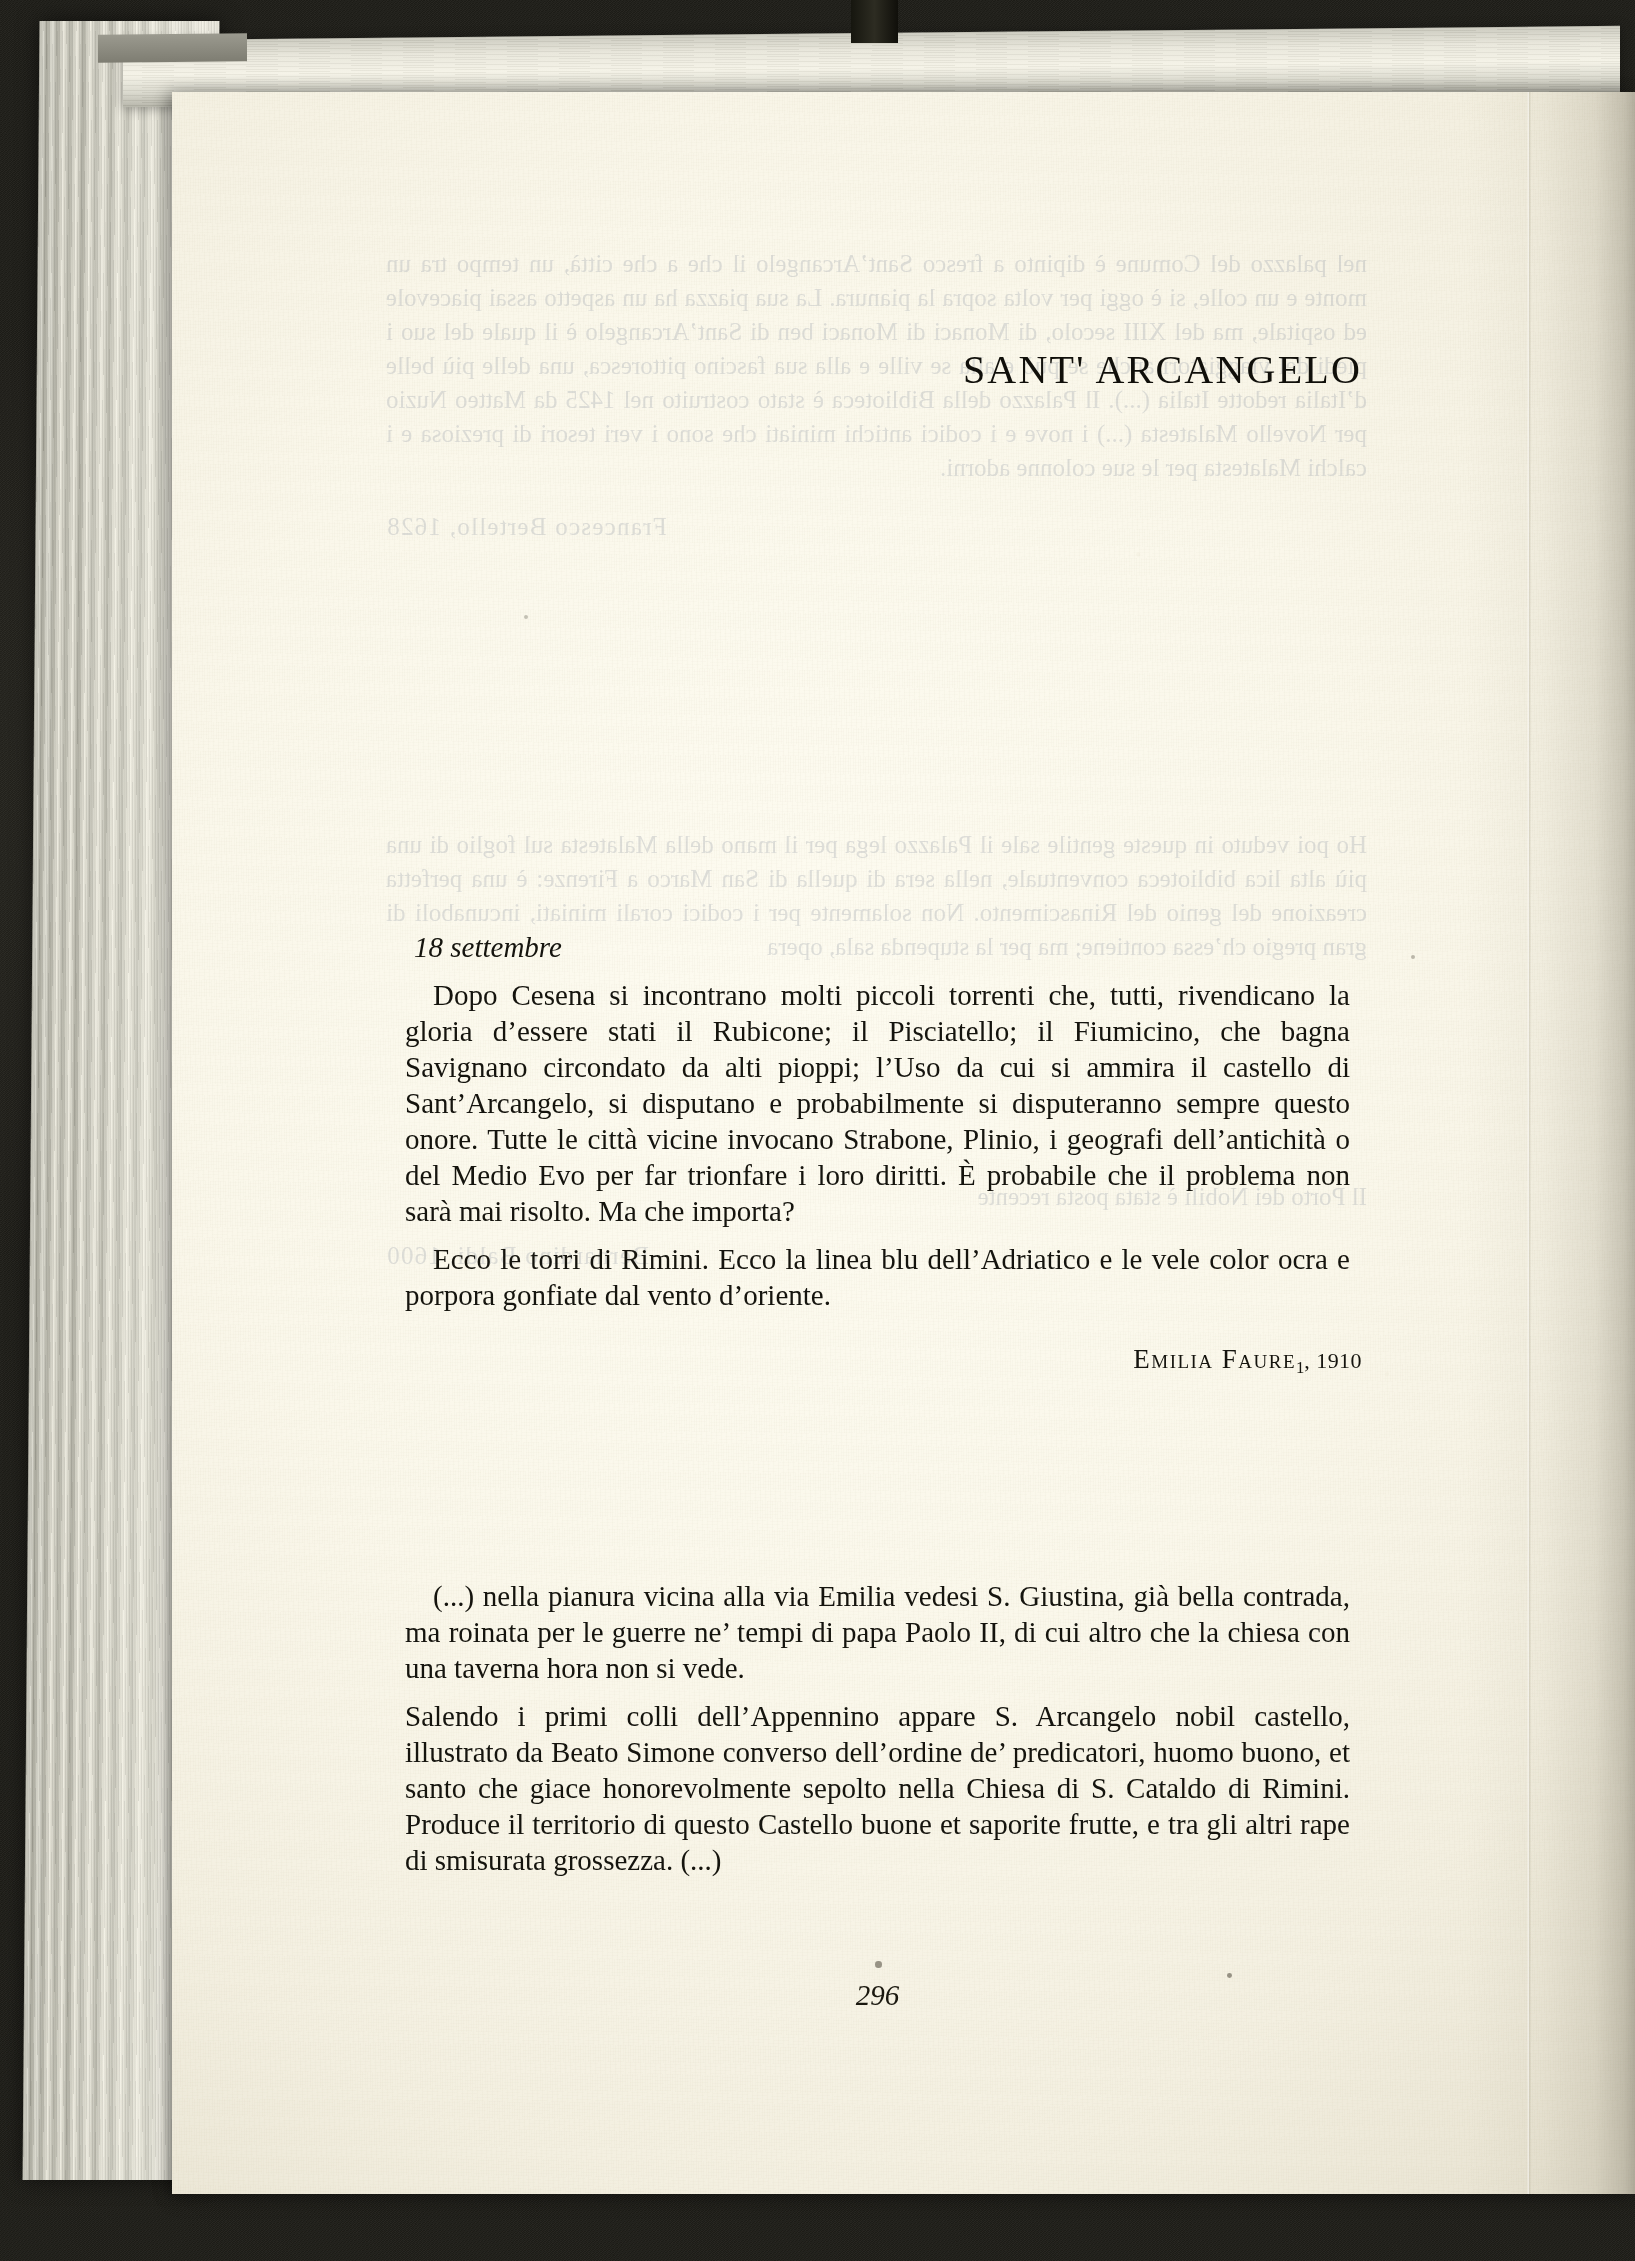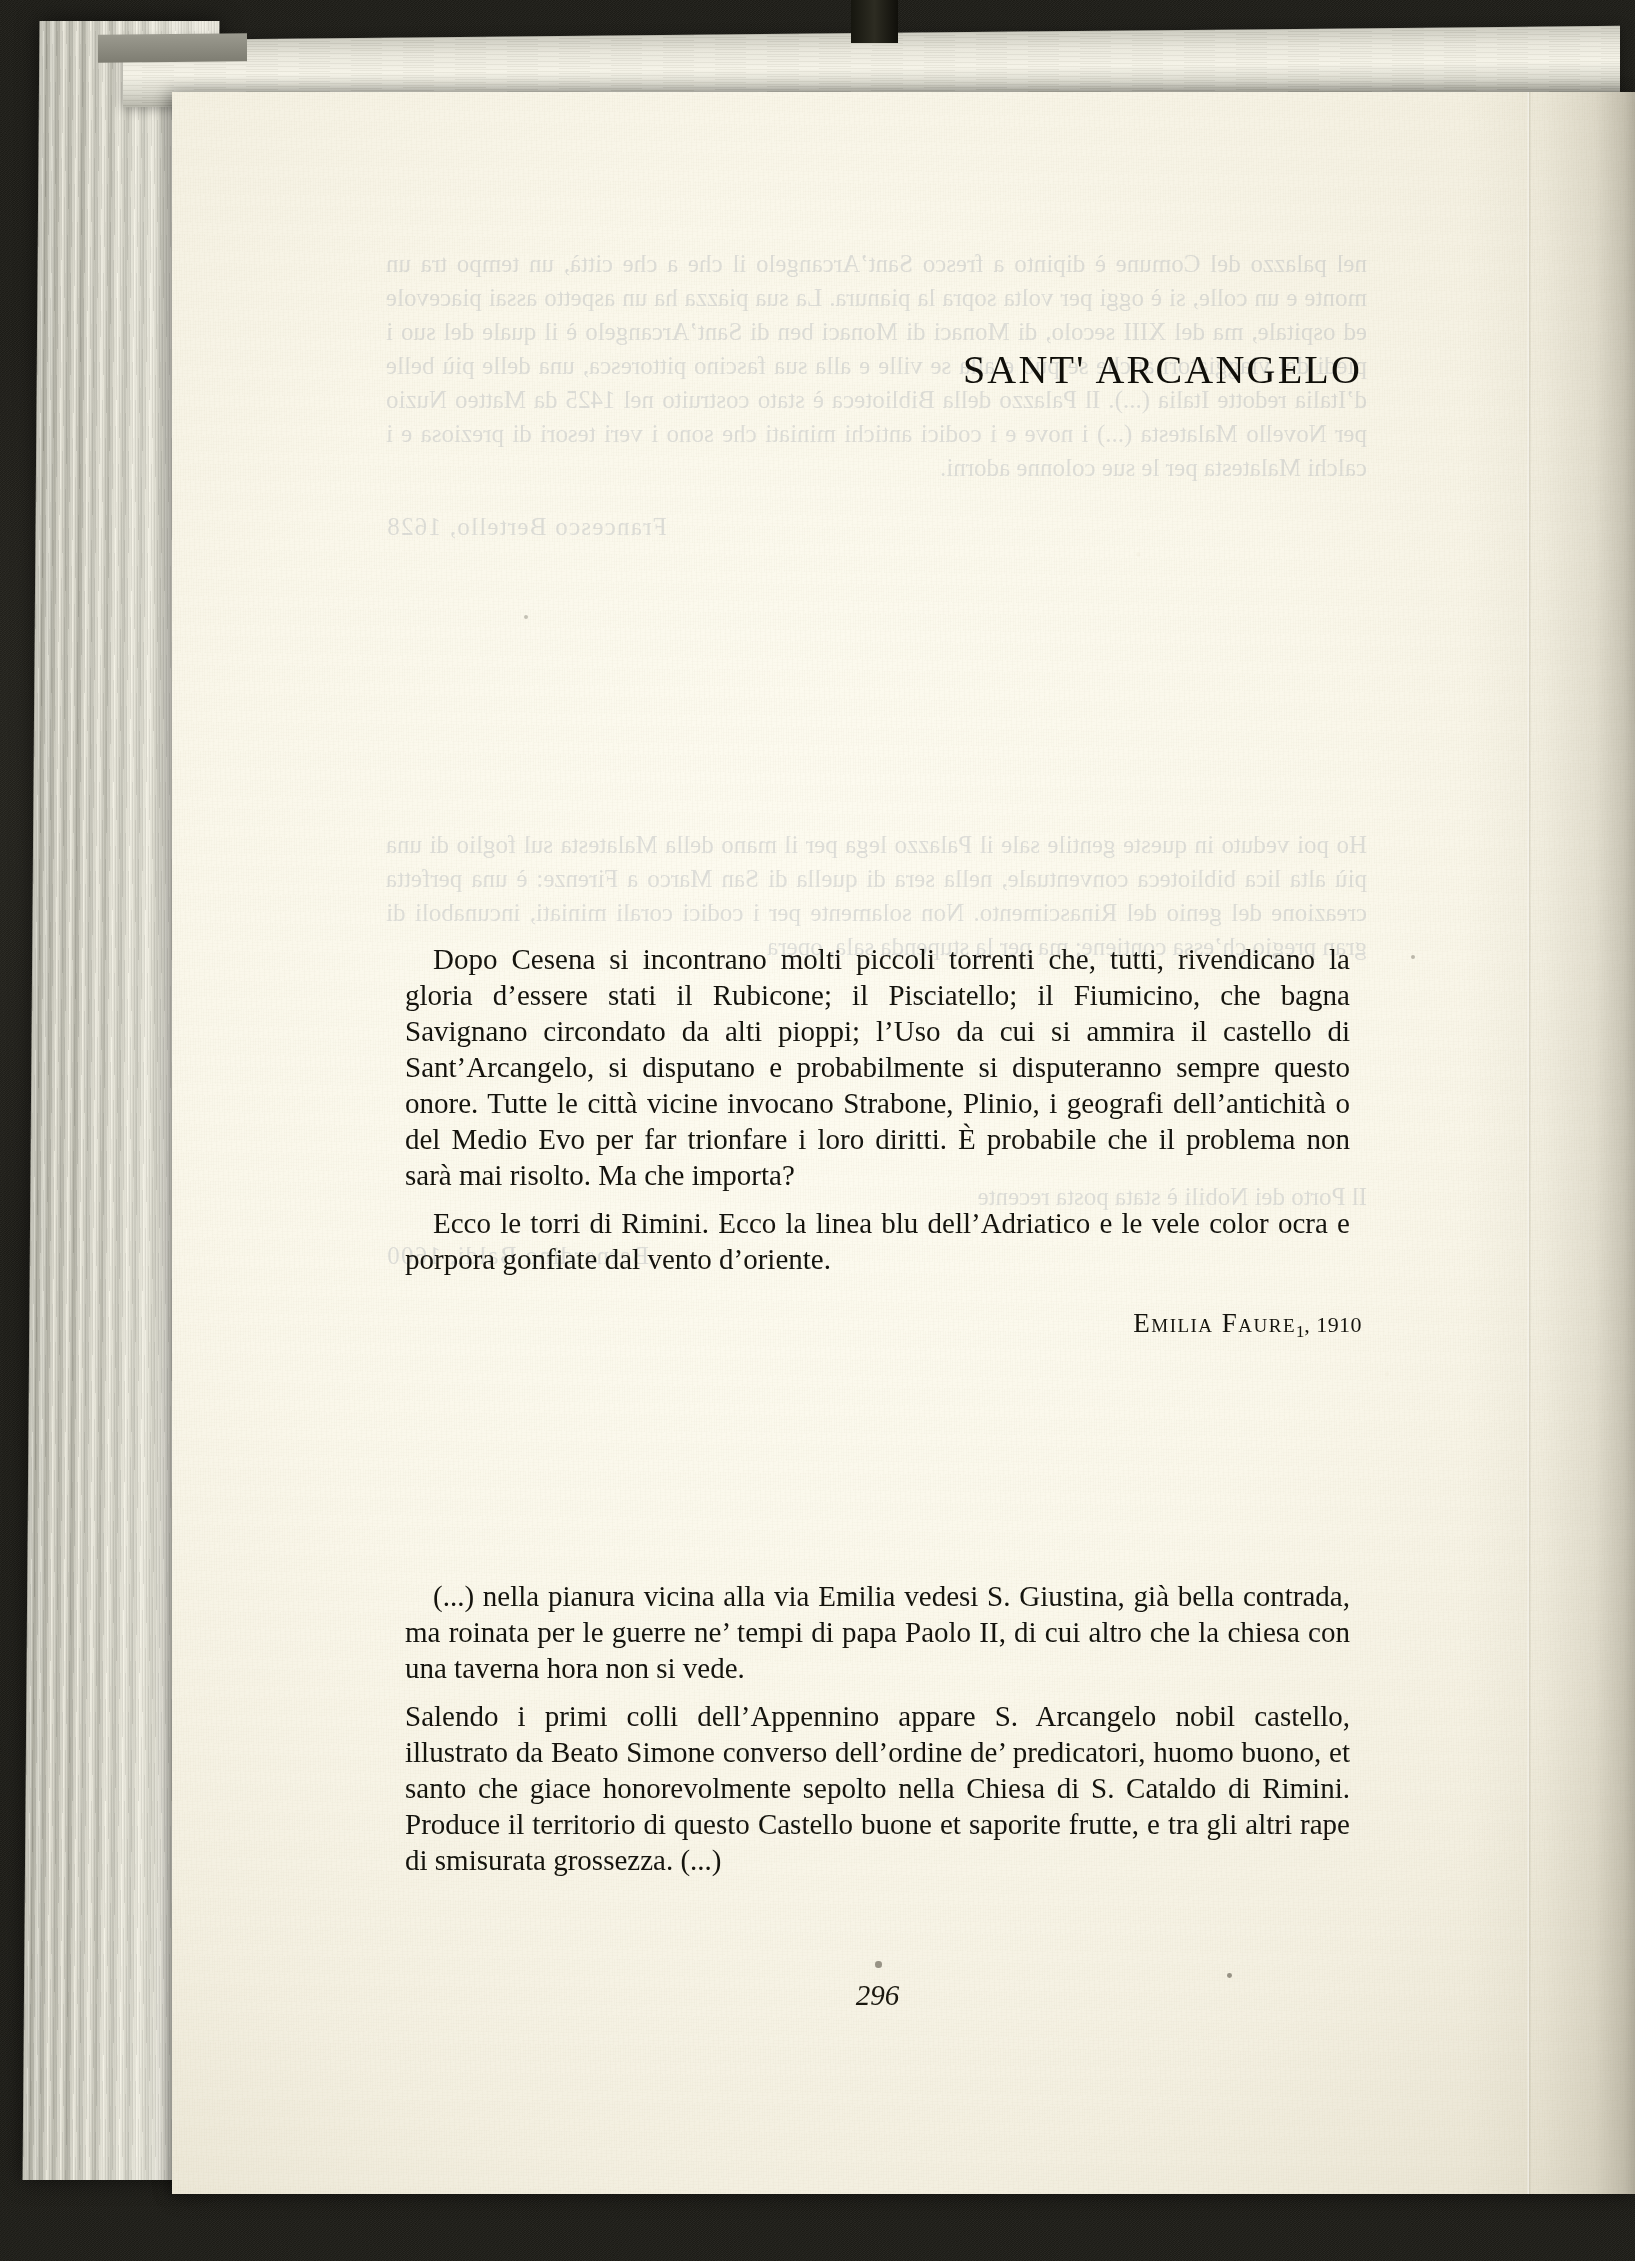--- a/index.html
+++ b/index.html
@@ -337,20 +337,21 @@
     </div>
 
     <div class="gutter"></div>
     <div class="crease"></div>
 
     <div class="content">
 
       <h1 class="chapter-title">SANT' ARCANGELO</h1>
 
       <div class="body-block block-1">
+        <div class="date-line">18 settembre</div>
         <p class="para">Dopo Cesena si incontrano molti piccoli torrenti che, tutti, rivendicano la gloria d’essere stati il Rubicone; il Pisciatello; il Fiumicino, che bagna Savignano circondato da alti pioppi; l’Uso da cui si ammira il castello di Sant’Arcangelo, si disputano e probabilmente si disputeranno sempre questo onore. Tutte le città vicine invocano Strabone, Plinio, i geografi dell’antichità o del Medio Evo per far trionfare i loro diritti. È probabile che il problema non sarà mai risolto. Ma che importa?</p>
         <p class="para">Ecco le torri di Rimini. Ecco la linea blu dell’Adriatico e le vele color ocra e porpora gonfiate dal vento d’oriente.</p>
         <div class="attribution">
           <span>Emilia Faure</span><sub>1</sub><span class="yr">, 1910</span>
         </div>
       </div>
 
       <div class="body-block block-2">
         <p class="para">(...) nella pianura vicina alla via Emilia vedesi S. Giustina, già bella contrada, ma roinata per le guerre ne’ tempi di papa Paolo II, di cui altro che la chiesa con una taverna hora non si vede.</p>
         <p class="para no-indent">Salendo i primi colli dell’Appennino appare S. Arcangelo nobil castello, illustrato da Beato Simone converso dell’ordine de’ predicatori, huomo buono, et santo che giace honorevolmente sepolto nella Chiesa di S. Cataldo di Rimini. Produce il territorio di questo Castello buone et saporite frutte, e tra gli altri rape di smisurata grossezza. (...)</p>

